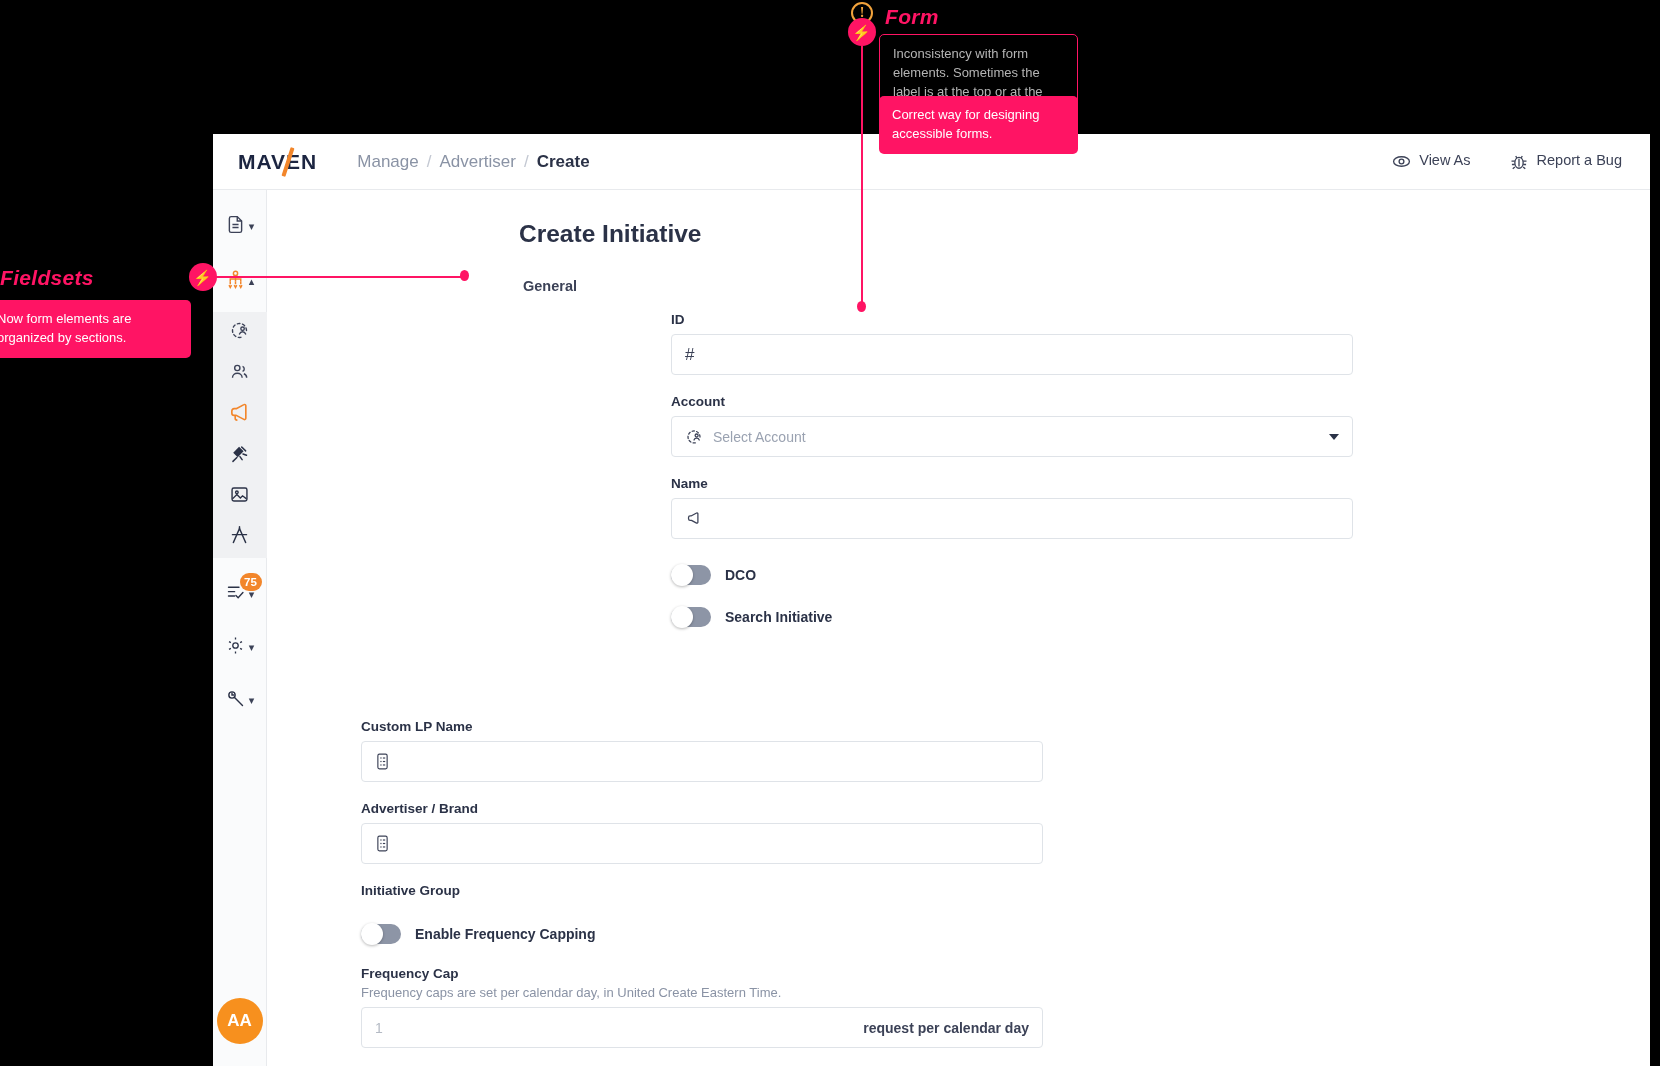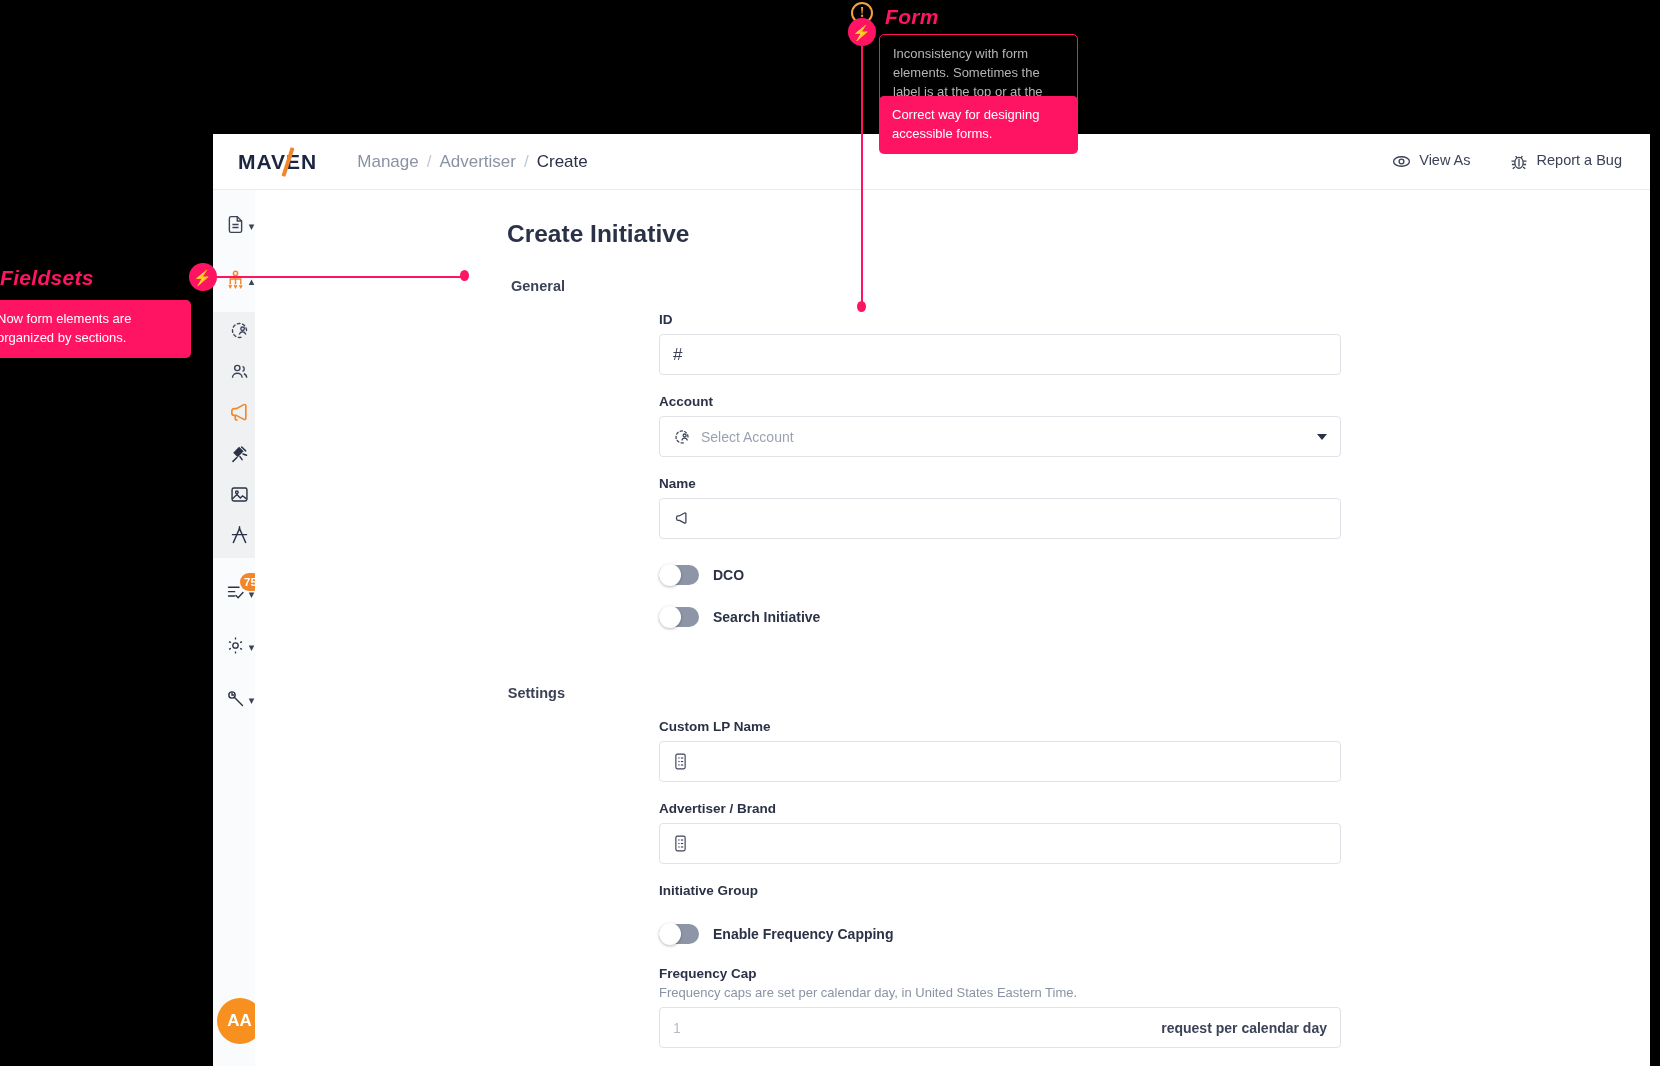--- a/index.html
+++ b/index.html
@@ -45,21 +45,21 @@
     transform: rotate(18deg);
     border-radius: 1px;
   }
   .breadcrumb {
     margin-left: 40px;
     display: flex; align-items: center;
     gap: 8px; font-size: 17px;
   }
   .bc-item { color: #8a93a5; }
   .bc-sep { color: #c3c8d2; }
-  .bc-current { color: #2b3247; font-weight: 400; }
+  .bc-current { color: #2b3247; font-weight: 700; }
 
   .header-right {
     margin-left: auto; margin-right: 28px;
     display: flex; align-items: center; gap: 38px;
   }
   .hdr-action {
     display: flex; gap: 8px;
     font-size: 14.5px; color: #3c4257; cursor: pointer;
   }
   .hdr-action svg { display: block; }
@@ -95,21 +95,21 @@
   .avatar {
     width: 46px; height: 46px; border-radius: 50%;
     background: #f7901e; color: #fff;
     display: flex; align-items: center; justify-content: center;
     font-size: 17px; font-weight: 700;
     margin-bottom: 22px; cursor: pointer;
   }
 
   
   .main {
-    position: absolute; left: 42px; top: 56px;
+    position: absolute; left: 54px; top: 56px;
     width: calc(100% - 54px); height: calc(100% - 56px);
     background: #ffffff; padding: 0;
   }
   .page-title {
     margin: 30px 0 0 252px;
     font-size: 24.5px; font-weight: 700; color: #2b3247;
   }
 
   .form-grid { margin-top: 24px; position: relative; }
   .section-row { display: flex; position: relative; }
@@ -429,21 +429,20 @@
             </div>
 
             <div class="toggle-row" style="margin-bottom:52px;">
               <span class="toggle"></span>
               <span class="toggle-label">Search Initiative</span>
             </div>
           </div>
         </div>
 
         <div class="section-row">
-          <div class="section-label">Settings</div>
           <div class="section-fields">
 
             <div class="field">
               <label class="field-label">Custom LP Name</label>
               <div class="input-box">
                 <span class="lead-icon">
                   <svg width="15" height="17" viewBox="0 0 18 22" fill="none" stroke="#3c4257" stroke-width="1.5">
                     <rect x="3" y="1.5" width="12" height="19" rx="2"></rect>
                     <circle cx="7" cy="6.5" r=".9" fill="#3c4257" stroke="none"></circle>
                     <path d="M9.5 6.5h3"></path>
@@ -479,21 +478,21 @@
               <label class="field-label">Initiative Group</label>
             </div>
 
             <div class="toggle-row" style="margin-top:26px;margin-bottom:22px;">
               <span class="toggle"></span>
               <span class="toggle-label">Enable Frequency Capping</span>
             </div>
 
             <div class="field">
               <label class="field-label">Frequency Cap</label>
-              <div class="field-help">Frequency caps are set per calendar day, in United States Eastern Time.</div>
+              <div class="field-help">Frequency caps are set per calendar day, in United Create Eastern Time.</div>
               <div class="input-box">
                 <span class="val">1</span>
                 <span class="suffix">request per calendar day</span>
               </div>
             </div>
 
           </div>
         </div>
 
       </div>

